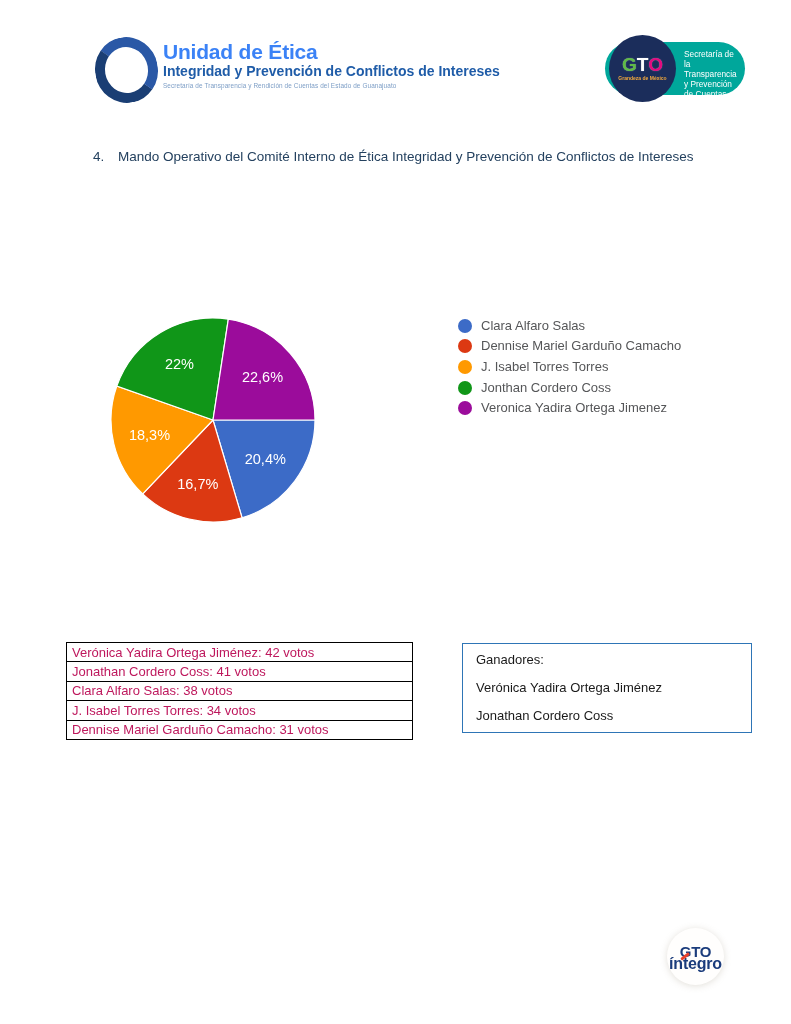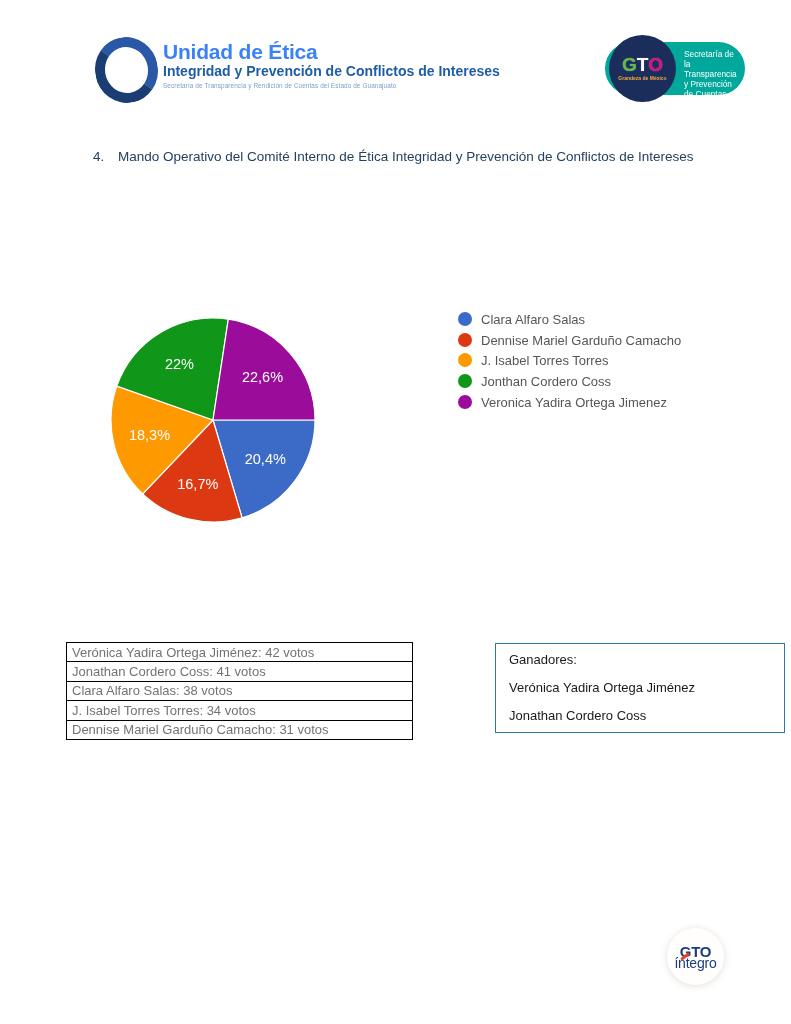--- a/index.html
+++ b/index.html
@@ -25,39 +25,39 @@
 
   
   .section-heading{position:absolute;left:93px;top:146px;display:flex;font-size:13.5px;color:#24415F;line-height:22px;}
   .section-num{width:25px;flex:none;}
   .section-txt div{white-space:nowrap;}
 
   
   .pie-svg{position:absolute;left:108px;top:315px;width:210px;height:210px;}
   .pie-label{font-size:14.5px;font-family:"Liberation Sans",sans-serif;}
   .legend{position:absolute;left:458px;top:312px;margin:0;padding:0;list-style:none;}
-  .legend li{display:flex;align-items:flex-start;height:20.7px;}
+  .legend li{display:flex;align-items:flex-end;height:20.7px;}
   .swatch{width:14px;height:14px;border-radius:50%;flex:none;margin-right:9px;}
   .legend-label{font-size:13px;color:#555658;white-space:nowrap;}
 
   
   .results{position:absolute;left:66px;top:642px;width:347px;border-collapse:collapse;}
-  .results td{border:1px solid #000000;font-size:13px;color:#737373;padding:1px 5px;height:19.4px;white-space:nowrap;}
+  .results td{border:1px solid #000000;font-size:13px;color:#be185d;padding:1px 5px;height:19.4px;white-space:nowrap;}
 
   
   .winners{position:absolute;left:462px;top:643px;width:290px;height:90px;
-           border:1.5px solid #2E75B6;padding:9px 13px;display:flex;flex-direction:column;gap:14px;margin-left:33px;}
+           border:1.5px solid #2E75B6;padding:9px 13px;display:flex;flex-direction:column;gap:14px;}
   .winners div{font-size:13px;color:#1a1a1a;line-height:14px;white-space:nowrap;}
 
   
   .footer-logo{position:absolute;left:667px;top:928px;width:57px;height:57px;border-radius:50%;
                background:#fffefd;box-shadow:0 1px 7px rgba(160,150,130,0.30);
                display:flex;flex-direction:column;align-items:center;justify-content:center;}
   .fl-top{font-size:15px;font-weight:bold;color:#1B3C7C;line-height:14px;letter-spacing:-0.3px;}
-  .fl-bottom{font-size:14px;font-weight:normal;color:#1B3C7C;line-height:11px;margin-top:-1px;letter-spacing:-0.2px;}
+  .fl-bottom{font-size:16px;font-weight:bold;color:#1B3C7C;line-height:11px;margin-top:-1px;letter-spacing:-0.2px;}
   .fl-check{position:absolute;left:13px;top:27px;width:10px;height:2.6px;background:#E8412C;
             transform:rotate(-38deg);border-radius:1px;}
 </style>
 </head>
 <body>
 
 <div class="page">
 
   <div>
     <div class="ring"></div>

